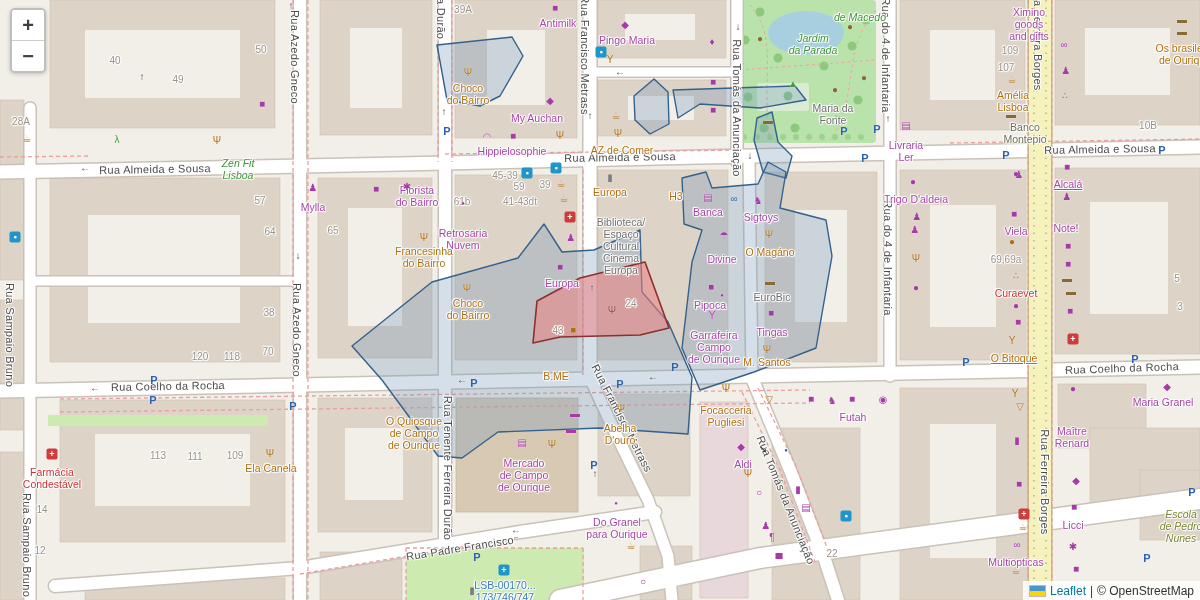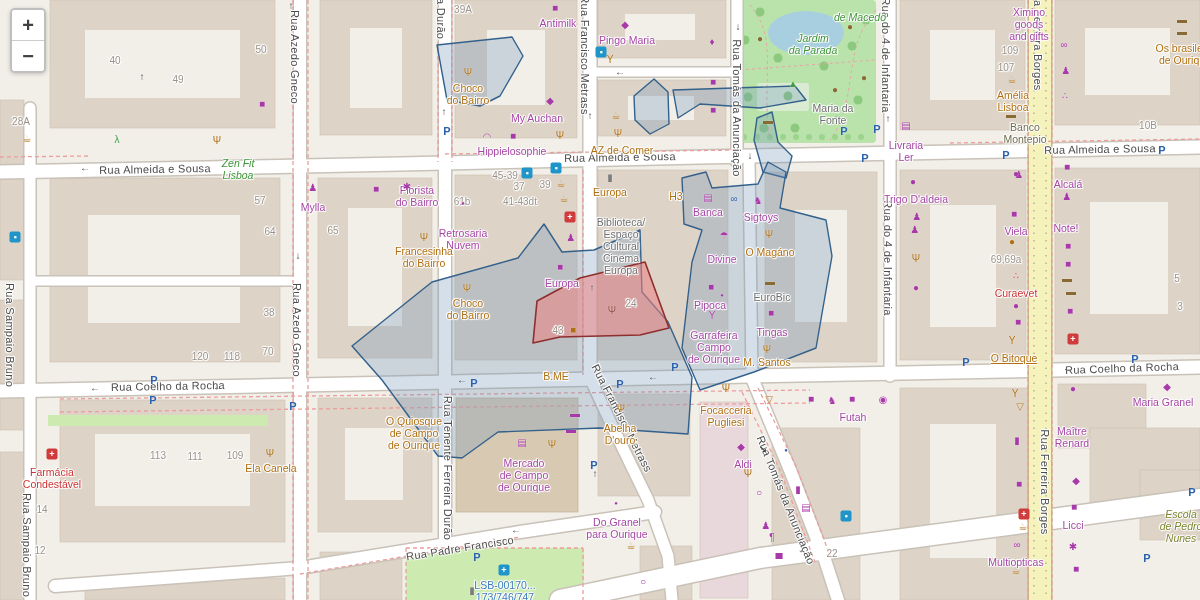--- a/index.html
+++ b/index.html
@@ -308,21 +308,21 @@
       </div>
       <div class="lbl pu" style="left: 916px; top: 199px;">
         <span class="ln">Trigo D'aldeia</span>
       </div>
       <div class="lbl pu" style="left: 1016px; top: 231px;">
         <span class="ln">Viela</span>
       </div>
       <div class="lbl pu" style="left: 1066px; top: 228px;">
         <span class="ln">Note!</span>
       </div>
-      <div class="lbl pu" style="left: 1068px; top: 184px;">
+      <div class="lbl pu" style="left: 1068px; top: 184px; text-decoration: underline;">
         <span class="ln">Alcalá</span>
       </div>
       <div class="lbl pu" style="left: 906px; top: 151px;">
         <span class="ln">Livraria</span>
         <span class="ln">Ler</span>
       </div>
       <div class="lbl pu" style="left: 1010px; top: 24px; margin-left: 19px;">
         <span class="ln">Ximino</span>
         <span class="ln">goods</span>
         <span class="ln">and gifts</span>
@@ -435,21 +435,21 @@
       <div class="lbl hn" style="left: 463px; top: 10px;">39A</div>
       <div class="lbl hn" style="left: 261px; top: 50px;">50</div>
       <div class="lbl hn" style="left: 260px; top: 201px;">57</div>
       <div class="lbl hn" style="left: 270px; top: 232px;">64</div>
       <div class="lbl hn" style="left: 333px; top: 231px;">65</div>
       <div class="lbl hn" style="left: 269px; top: 313px;">38</div>
       <div class="lbl hn" style="left: 268px; top: 352px;">70</div>
       <div class="lbl hn" style="left: 200px; top: 357px;">120</div>
       <div class="lbl hn" style="left: 232px; top: 357px;">118</div>
       <div class="lbl hn" style="left: 505px; top: 176px;">45-39</div>
-      <div class="lbl hn" style="left: 519px; top: 187px;">37</div>
+      <div class="lbl hn" style="left: 519px; top: 187px;">59</div>
       <div class="lbl hn" style="left: 545px; top: 185px;">39</div>
       <div class="lbl hn" style="left: 462px; top: 202px;">61b</div>
       <div class="lbl hn" style="left: 520px; top: 202px;">41-43dt</div>
       <div class="lbl hn" style="left: 631px; top: 304px;">24</div>
       <div class="lbl hn" style="left: 558px; top: 331px;">43</div>
       <div class="lbl hn" style="left: 158px; top: 456px;">113</div>
       <div class="lbl hn" style="left: 195px; top: 457px;">111</div>
       <div class="lbl hn" style="left: 235px; top: 456px;">109</div>
       <div class="lbl hn" style="left: 42px; top: 510px;">14</div>
       <div class="lbl hn" style="left: 40px; top: 551px;">12</div>
@@ -601,13 +601,19 @@
       <div class="ic" style="left: 610px; top: 178px; color: rgb(124, 124, 124); font-size: 10px;">▮</div>
       <div class="ic" style="left: 472px; top: 591px; color: rgb(124, 124, 124); font-size: 10px;">▮</div>
       <div class="ic" style="left: 786px; top: 450px; color: rgb(42, 98, 173); font-size: 6px;">●</div>
     </div>
 
   <div class="zoomctl">
     <a href="#">+</a>
     <a href="#">−</a>
   </div>
 
+  <div class="attr">
+    <span class="flag"></span>
+    <a href="#">Leaflet</a>
+    <span>|</span>
+    <span>© OpenStreetMap</span>
+  </div>
 </div>
 
 </body></html>

